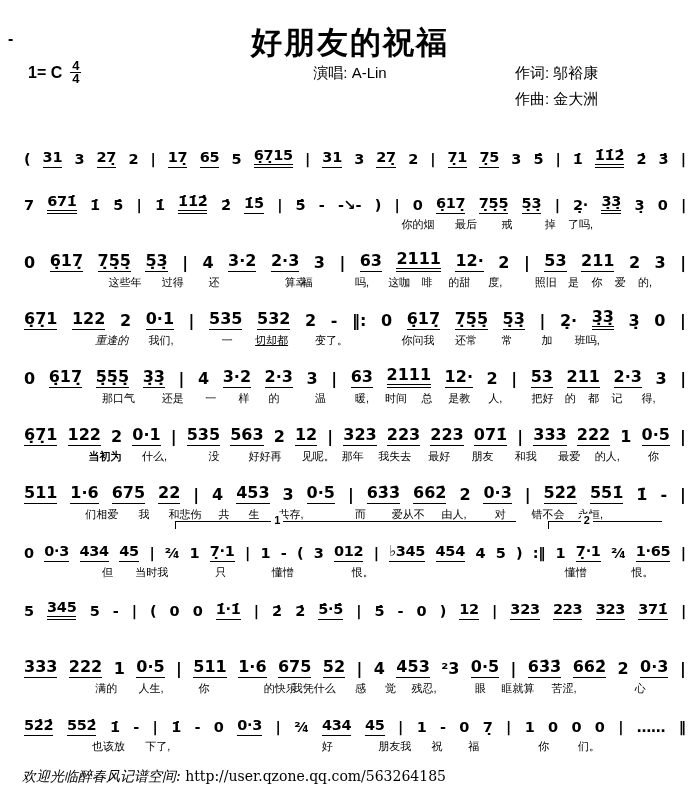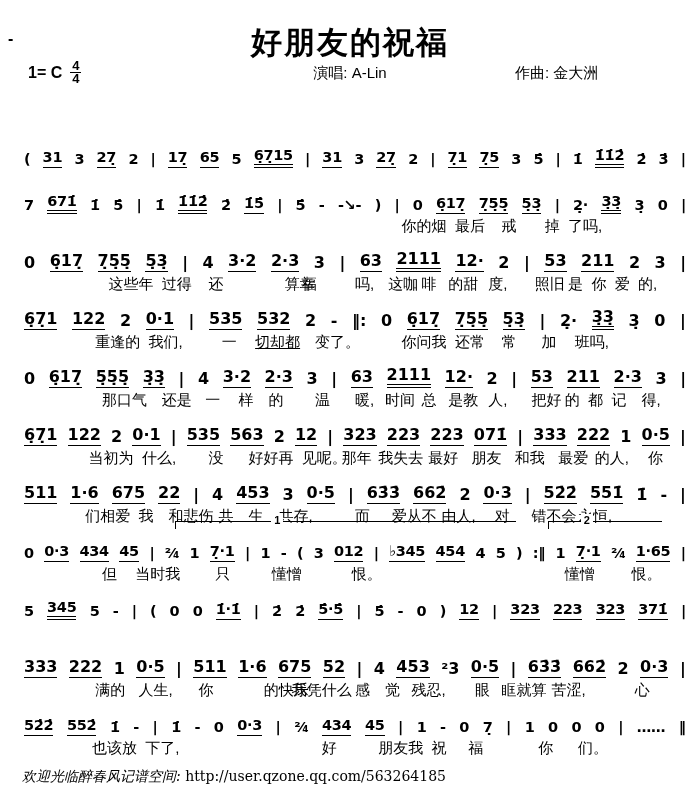--- a/index.html
+++ b/index.html
@@ -20,21 +20,21 @@
   .systems{position:absolute;left:22px;right:12px;top:136px;}
   .system{position:relative;height:58px;}
   .system.first{height:46px;}
   .notes{display:flex;justify-content:space-between;align-items:flex-end;
          font-family:"DejaVu Sans",sans-serif;font-weight:bold;font-size:16px;
          height:32px;padding:0 2px;white-space:nowrap;}
   .notes.dense{font-size:14.5px;letter-spacing:-0.3px;}
   .notes span{display:inline-block;line-height:1.1;}
   .u1{border-bottom:1.5px solid #000;padding-bottom:1px;}
   .u2{border-bottom:4px double #000;}
-  .lyrics{position:relative;height:22px;font-size:15px;}
+  .lyrics{position:relative;height:22px;font-size:11px;}
   .lyrics span{position:absolute;top:3px;white-space:nowrap;}
   .volta{position:absolute;top:-9px;height:7px;
          border-top:1.5px solid #000;border-left:1.5px solid #000;}
   .volta span{position:absolute;top:-8px;left:28%;font-size:11px;font-weight:bold;
               background:#fff;padding:0 3px;}
   .footer{position:absolute;left:22px;top:768px;font-size:14px;
           font-family:"DejaVu Serif",serif;font-style:italic;}
   .footer .url{font-style:normal;font-family:"DejaVu Serif",serif;}
 </style>
 </head>
@@ -45,20 +45,21 @@
   <div class="title">好朋友的祝福</div>
   <div class="keysig">
     <span>1= C</span>
     <span class="frac">
       <span class="top">4</span>
       <span>4</span>
     </span>
   </div>
   <div class="singer">演唱: A-Lin</div>
   <div class="credits">
+    <div>作词: 邬裕康</div>
     <div>作曲: 金大洲</div>
   </div>
 
   <div class="systems">
       <div class="system first">
         <div class="notes dense">
           <span>(</span>
           <span class="u1">31</span>
           <span>3</span>
           <span class="u1">27̣</span>
@@ -181,21 +182,21 @@
           <span class="u1">7̣5̣5̣</span>
           <span class="u1">5̣3̣</span>
           <span>|</span>
           <span>2̣·</span>
           <span class="u2">3̣3̣</span>
           <span>3̣</span>
           <span>0</span>
           <span>|</span>
         </div>
         <div class="lyrics">
-          <span style="left: 11%;">重逢的</span>
+          <span style="left: 11%; font-style: italic;">重逢的</span>
           <span style="left: 19%;">我们,</span>
           <span style="left: 30%;">一</span>
           <span style="left: 35%; text-decoration: underline;">切却都</span>
           <span style="left: 44%;">变了。</span>
           <span style="left: 57%;">你问我</span>
           <span style="left: 65%;">还常</span>
           <span style="left: 72%;">常</span>
           <span style="left: 78%;">加</span>
           <span style="left: 83%;">班吗,</span>
         </div>
@@ -259,21 +260,21 @@
           <span class="u1">223</span>
           <span class="u1">071̇</span>
           <span>|</span>
           <span class="u1">333</span>
           <span class="u1">222</span>
           <span>1</span>
           <span class="u1">0·5</span>
           <span>|</span>
         </div>
         <div class="lyrics">
-          <span style="left: 10%;">当初为</span>
+          <span style="left: 10%; font-weight: bold;">当初为</span>
           <span style="left: 18%;">什么,</span>
           <span style="left: 28%;">没</span>
           <span style="left: 34%;">好好再</span>
           <span style="left: 42%;">见呢。</span>
           <span style="left: 48%;">那年</span>
           <span style="left: 53.5%;">我失去</span>
           <span style="left: 61%;">最好</span>
           <span style="left: 67.5%;">朋友</span>
           <span style="left: 74%;">和我</span>
           <span style="left: 80.5%;">最爱</span>

